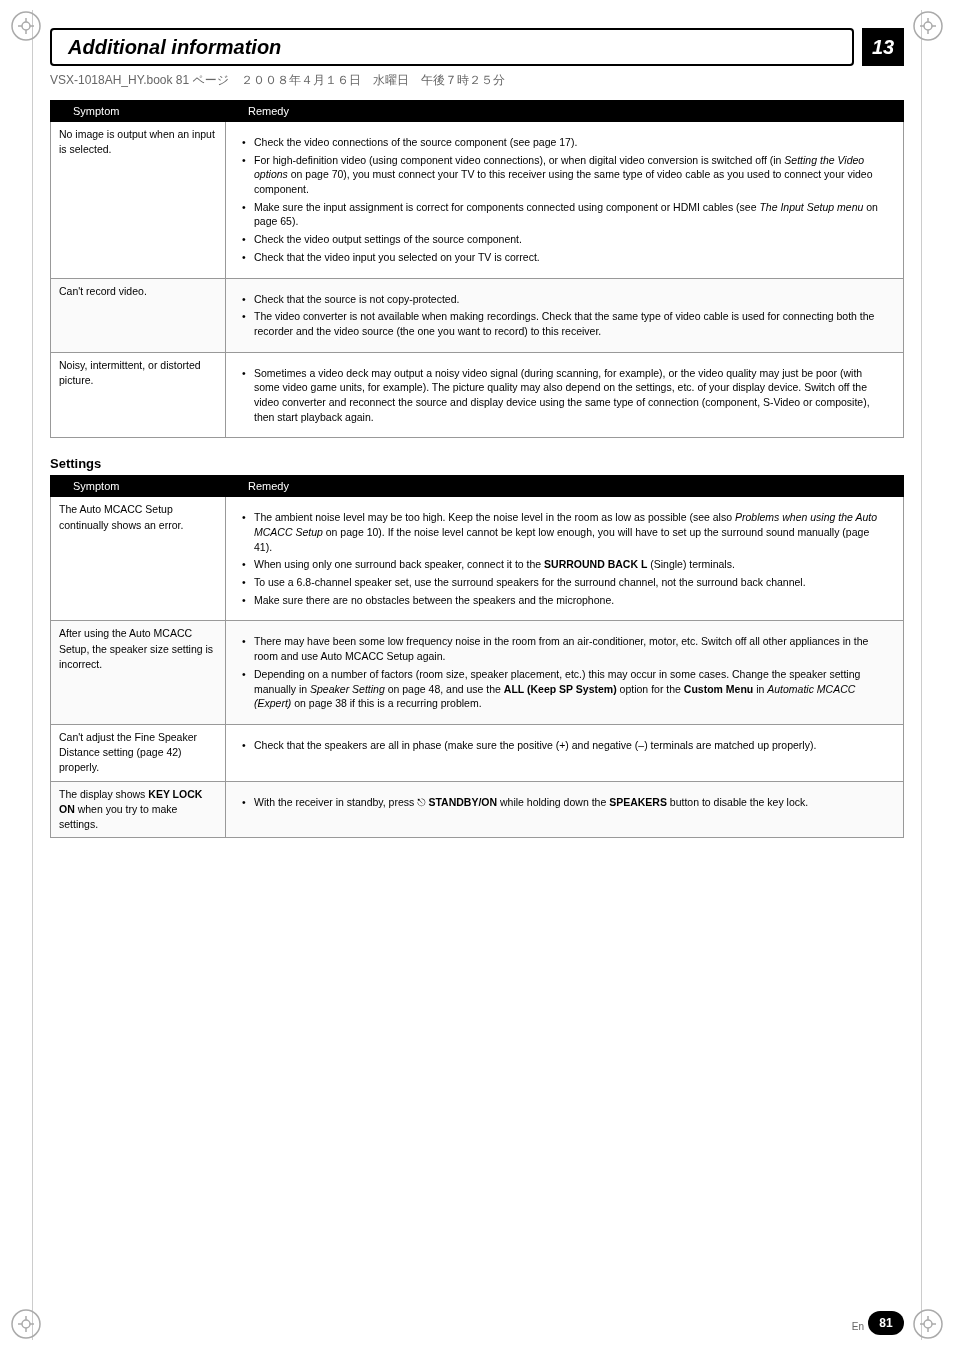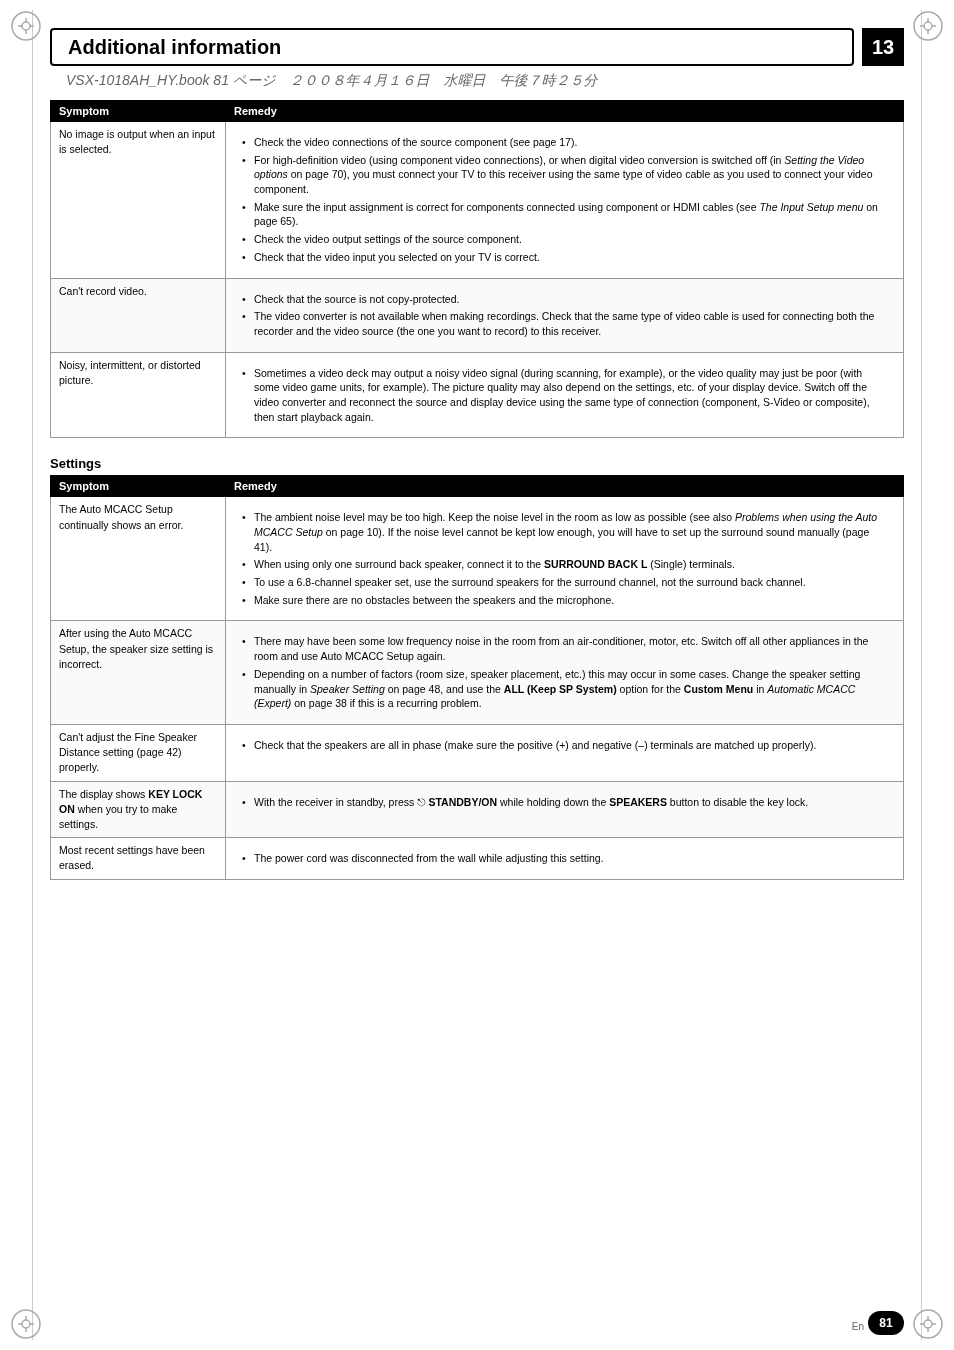--- a/index.html
+++ b/index.html
@@ -36,20 +36,21 @@
     
     .header-bar {
       position: absolute;
       top: 28px;
       left: 50px;
       right: 50px;
       height: 38px;
       display: flex;
       align-items: center;
       justify-content: space-between;
+      font-style: italic;
     }
     .header-title-box {
       display: flex;
       align-items: center;
       border: 2px solid #000;
       border-radius: 4px;
       height: 38px;
       padding: 0 16px;
       background: #fff;
       flex: 1;
@@ -71,24 +72,23 @@
       align-items: center;
       justify-content: center;
       border-radius: 0;
       flex-shrink: 0;
     }
 
     
     .file-info {
       position: absolute;
       top: 72px;
-      left: 66px;
-      font-size: 14px;
+      left: 50px;
+      font-size: 12px;
       color: #666;
-      font-style: italic;
     }
 
     
     .content {
       position: absolute;
       top: 100px;
       left: 50px;
       right: 50px;
       bottom: 60px;
     }
@@ -103,23 +103,23 @@
 
     
     .trouble-table {
       width: 100%;
       border-collapse: collapse;
       margin-bottom: 18px;
     }
     .trouble-table th {
       background: #000;
       color: #fff;
-      font-weight: bold;
+      font-weight: normal;
       font-size: 11px;
-      padding: 4px 8px;
+      padding: 4px 22px;
       text-align: left;
       border: 1px solid #000;
     }
     .trouble-table td {
       padding: 5px 8px;
       vertical-align: top;
       border: 1px solid #999;
       font-size: 10.5px;
       line-height: 1.45;
     }
@@ -345,28 +345,20 @@
 
         <tr>
           <td class="symptom-col">The display shows <span class="bold">KEY LOCK ON</span> when you try to make settings.</td>
           <td class="remedy-col">
             <ul class="remedy-list">
               <li>With the receiver in standby, press ⎋ <span class="bold">STANDBY/ON</span> while holding down the <span class="bold">SPEAKERS</span> button to disable the key lock.</li>
             </ul>
           </td>
         </tr>
 
-        <tr>
-          <td class="symptom-col">Most recent settings have been erased.</td>
-          <td class="remedy-col">
-            <ul class="remedy-list">
-              <li>The power cord was disconnected from the wall while adjusting this setting.</li>
-            </ul>
-          </td>
-        </tr>
       </tbody>
     </table>
 
   </div>
 
   <span class="page-lang">En</span>
   <div class="page-number-box">81</div>
 
 </div>
 

